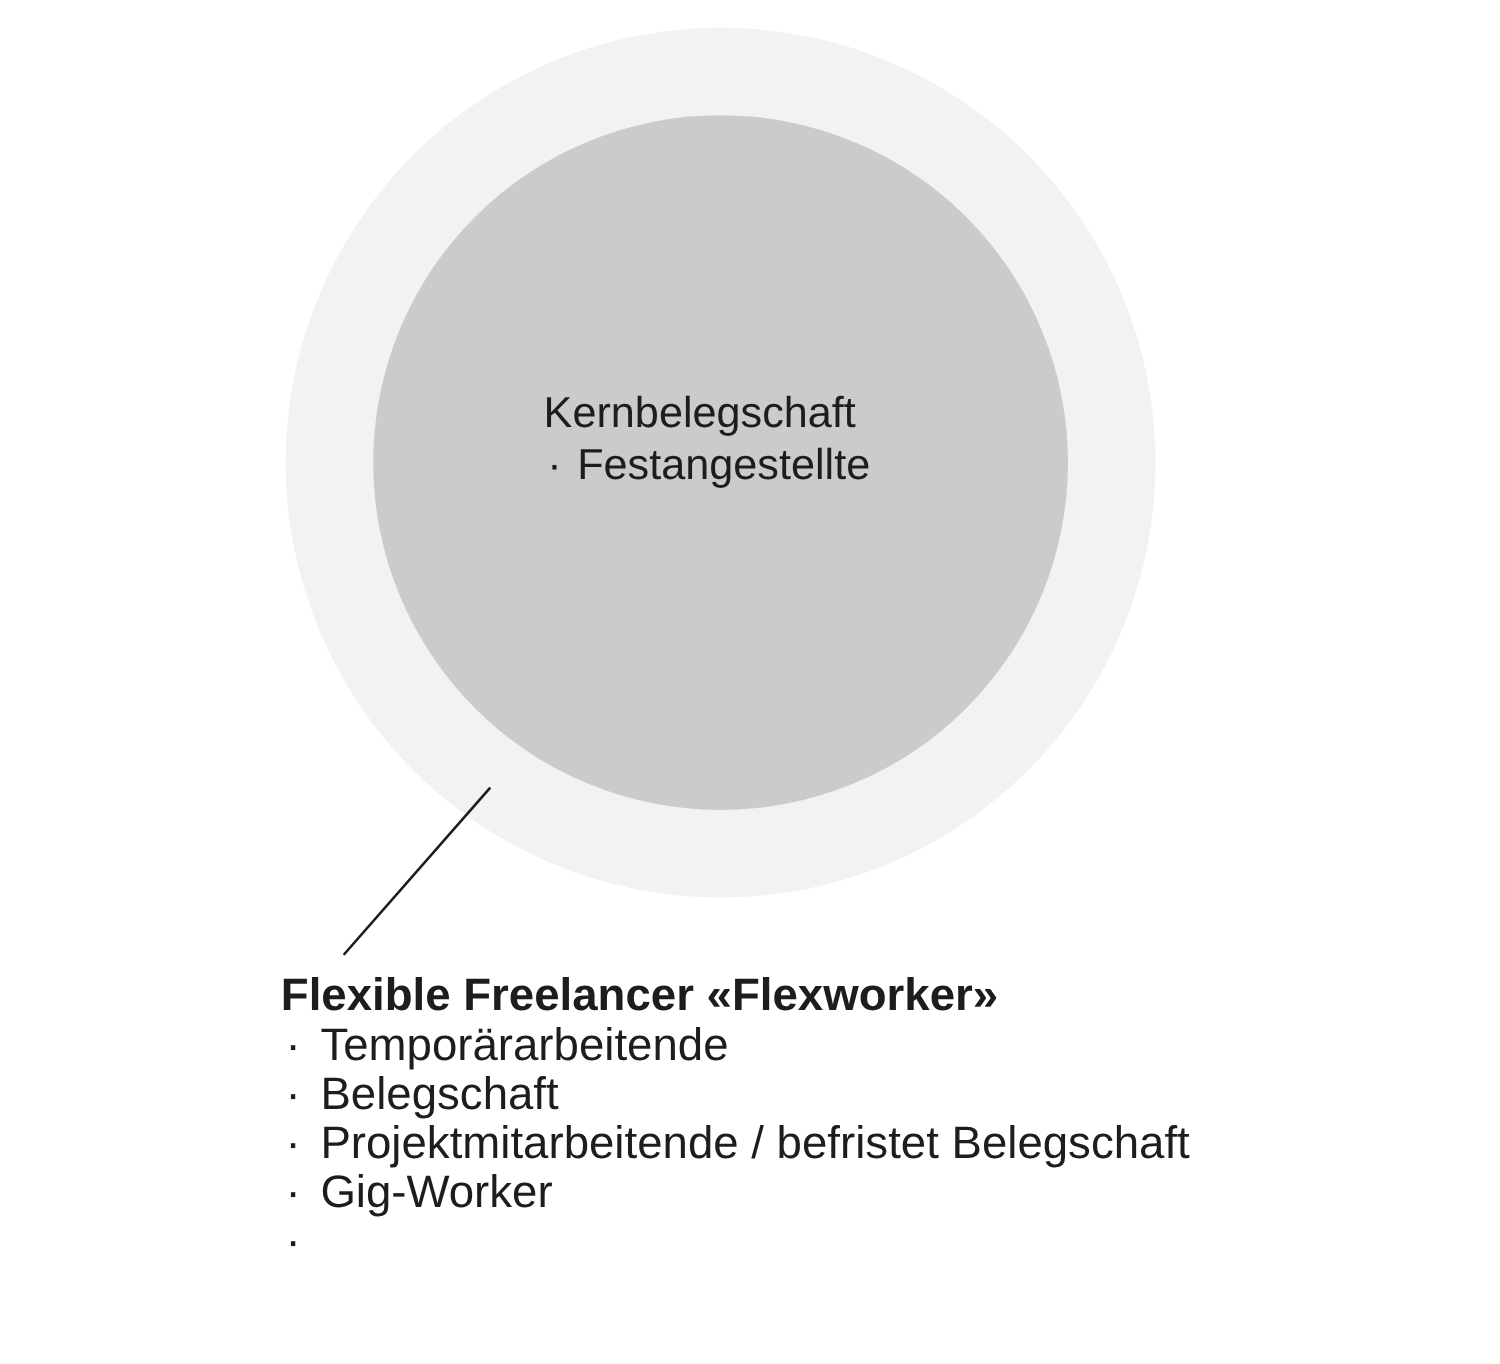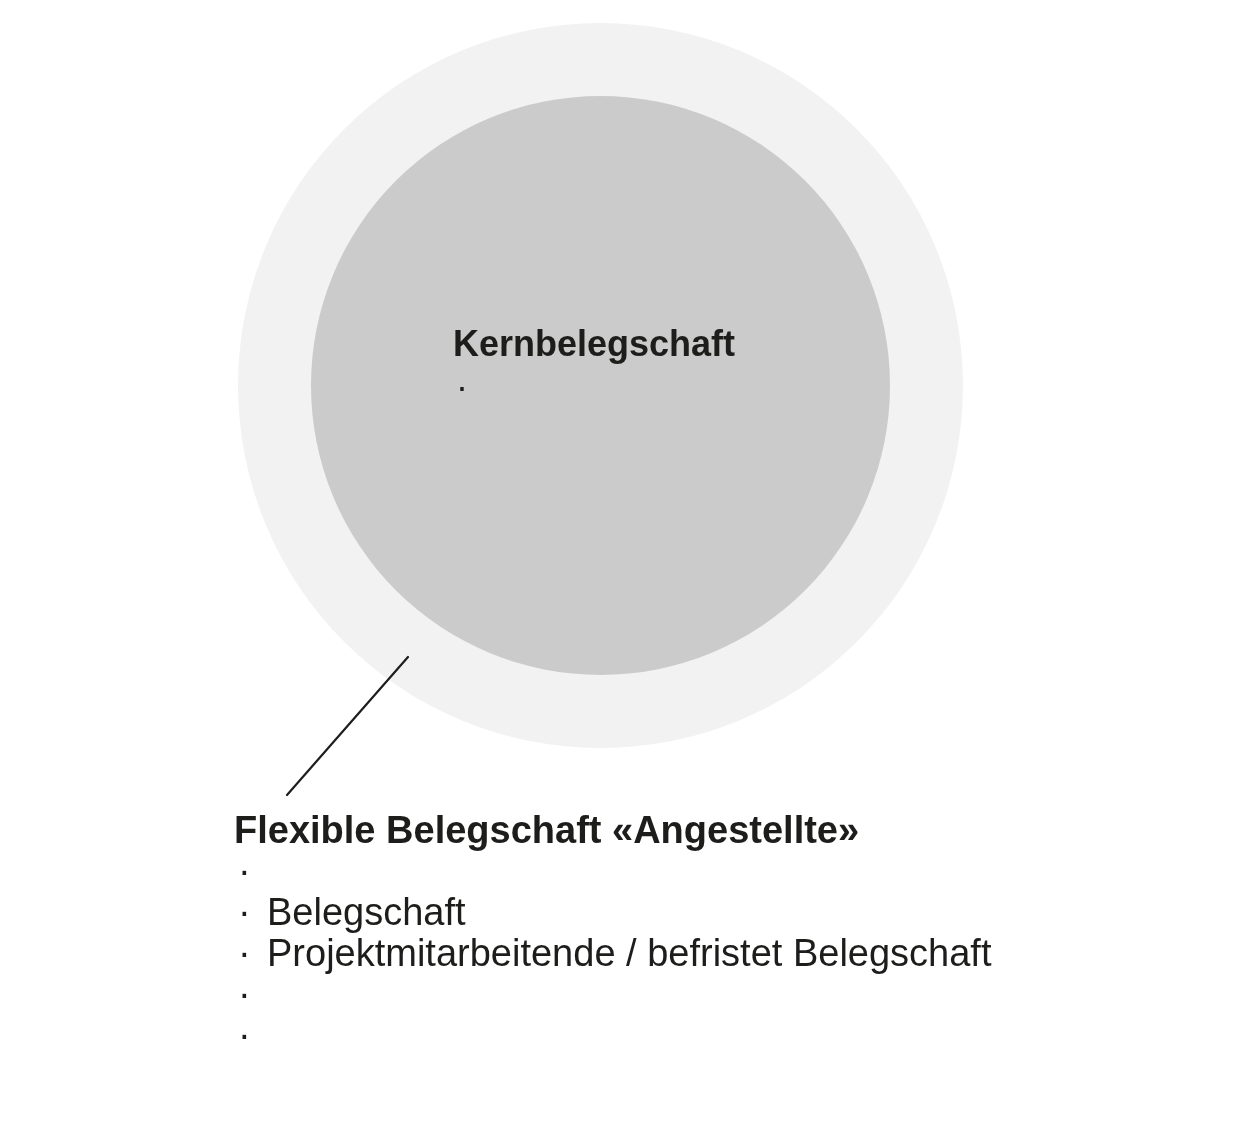--- a/index.html
+++ b/index.html
@@ -33,21 +33,21 @@
     border-radius:50%;
     background:var(--inner);
   }
   .kern-block{
     position:absolute;
     left:453px;top:322px;
     font-size:36px;
     line-height:43px;
   }
   .kern-title{
-    font-weight:700;
+    font-weight:400;
     white-space:nowrap;
   }
   .flex-block{
     position:absolute;
     left:234px;top:810px;
     font-size:38px;
     line-height:41px;
   }
   .flex-title{
     font-weight:700;
@@ -89,47 +89,50 @@
 
   <div class="outer-circle"></div>
 
   <div class="inner-circle"></div>
 
   <div class="kern-block">
     <div class="kern-title">Kernbelegschaft</div>
     <div id="kern-list">
         <div class="bullet-line">
           <span class="bullet">·</span>
+          <span class="line-text">Festangestellte</span>
         </div>
         <div class="bullet-line">
           <span class="bullet"></span>
         </div>
       </div>
   </div>
 
   <svg class="pointer-svg" viewBox="0 0 135 152" aria-hidden="true">
     <line x1="128" y1="7" x2="7" y2="145"></line>
   </svg>
 
   <div class="flex-block">
-    <div class="flex-title">Flexible Belegschaft «Angestellte»</div>
+    <div class="flex-title">Flexible Freelancer «Flexworker»</div>
     <div id="flex-list">
         <div class="bullet-line">
           <span class="bullet">·</span>
+          <span class="line-text">Temporärarbeitende</span>
         </div>
         <div class="bullet-line">
           <span class="bullet">·</span>
           <span class="line-text">Belegschaft</span>
         </div>
         <div class="bullet-line">
           <span class="bullet">·</span>
           <span class="line-text">Projektmitarbeitende / befristet Belegschaft</span>
         </div>
         <div class="bullet-line">
           <span class="bullet">·</span>
+          <span class="line-text">Gig-Worker</span>
         </div>
         <div class="bullet-line">
           <span class="bullet">·</span>
         </div>
       </div>
   </div>
 
 </div>
 
 </body></html>

